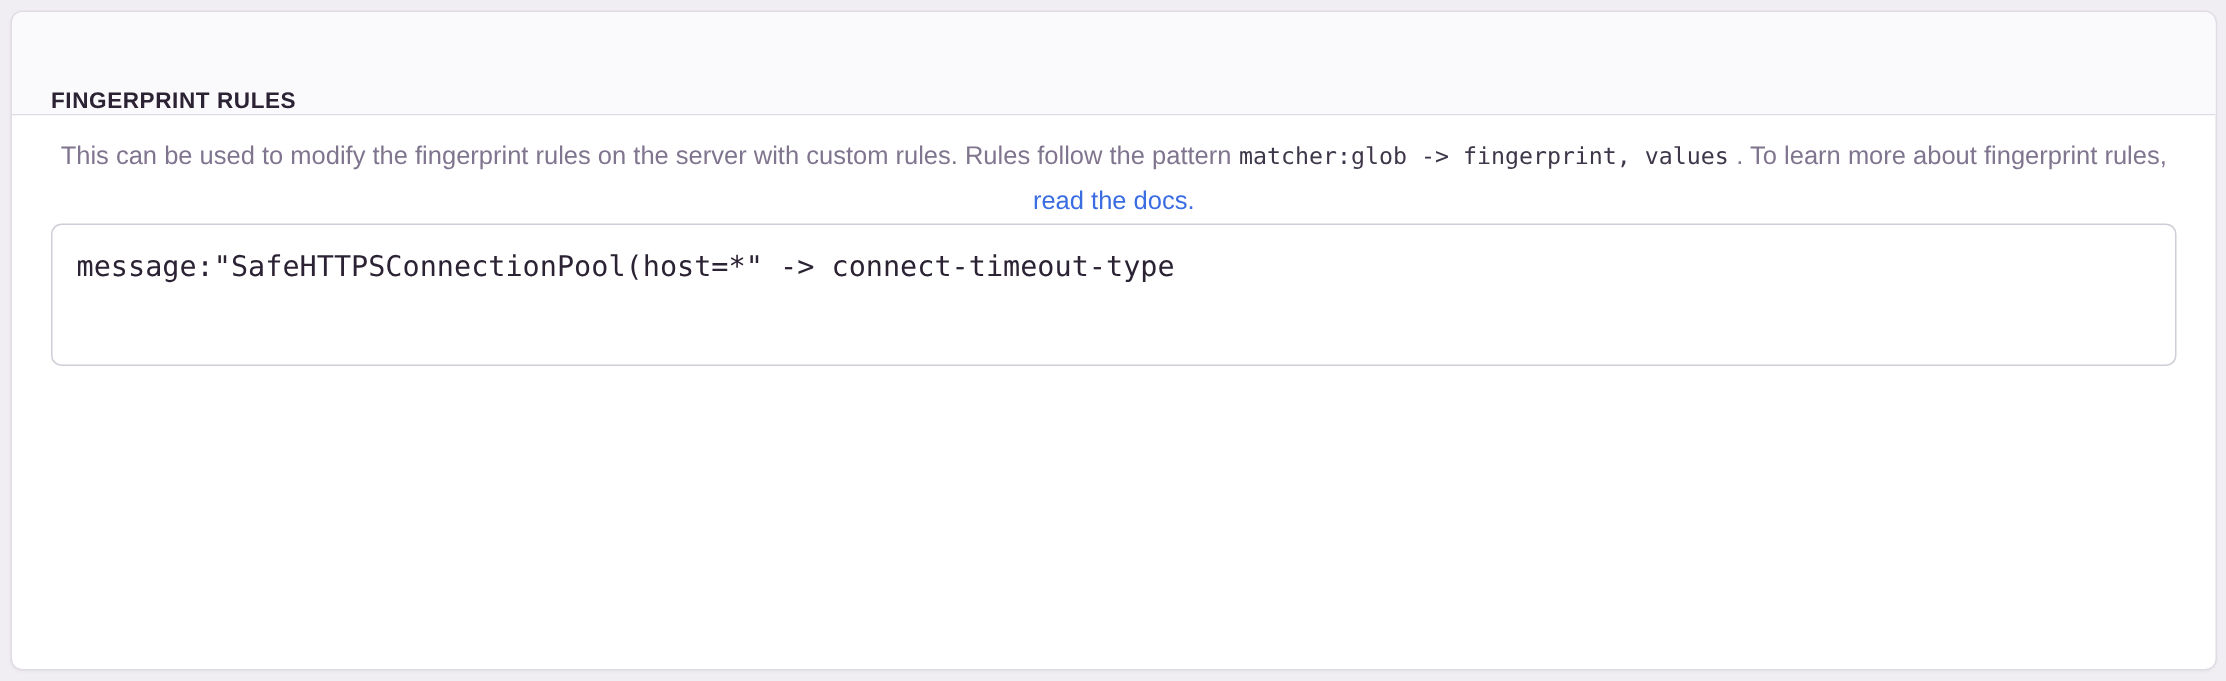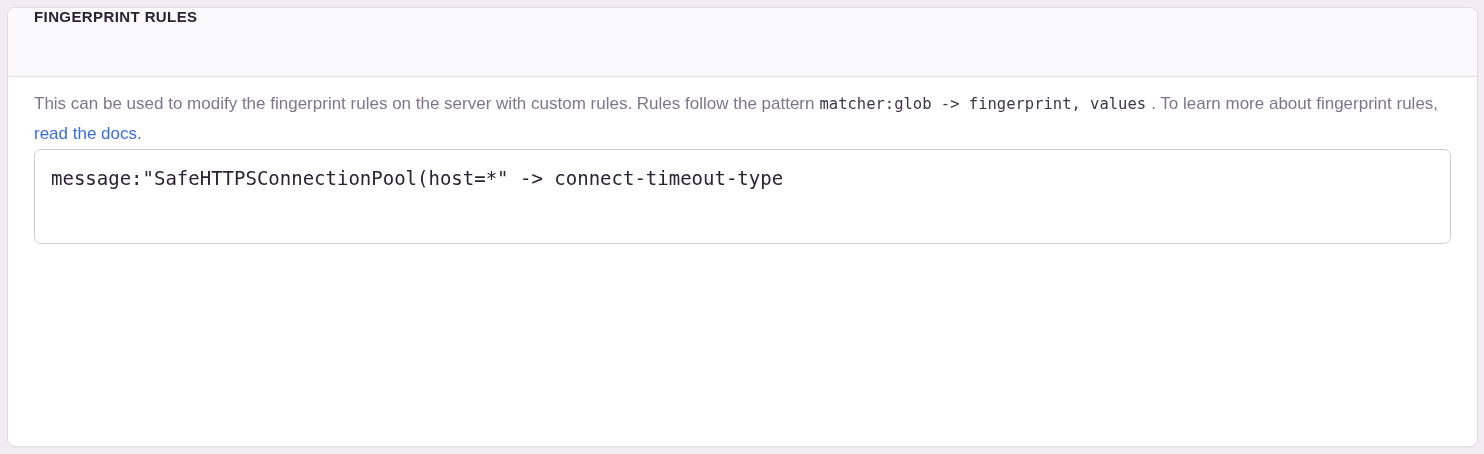--- a/index.html
+++ b/index.html
@@ -30,41 +30,42 @@
     width: 1471px;
     height: 440px;
     background: #ffffff;
     border: 1px solid var(--card-border);
     border-radius: 8px;
     box-shadow: 0 1px 2px rgba(43,34,51,0.04);
   }
   .card-header {
     height: 69px;
     display: flex;
-    align-items: flex-start;
+    align-items: flex-end;
     padding: 0 26px;
     background: var(--header-bg);
     border-bottom: 1px solid var(--card-border);
     border-radius: 8px 8px 0 0;
   }
   .card-title {
     font-size: 15px;
     font-weight: 700;
     letter-spacing: 0.4px;
     color: var(--title);
     text-transform: uppercase;
   }
   .card-body {
     padding: 12px 26px 28px 26px;
   }
   .description {
     margin: 0;
     font-size: 17px;
     line-height: 30px;
     color: var(--muted);
+    text-align: center;
   }
   .inline-code {
     font-family: "DejaVu Sans Mono", "Liberation Mono", monospace;
     font-size: 15.5px;
     color: var(--code-text);
     margin: 0 5px;
   }
   .docs-link {
     color: var(--link);
     text-decoration: none;

